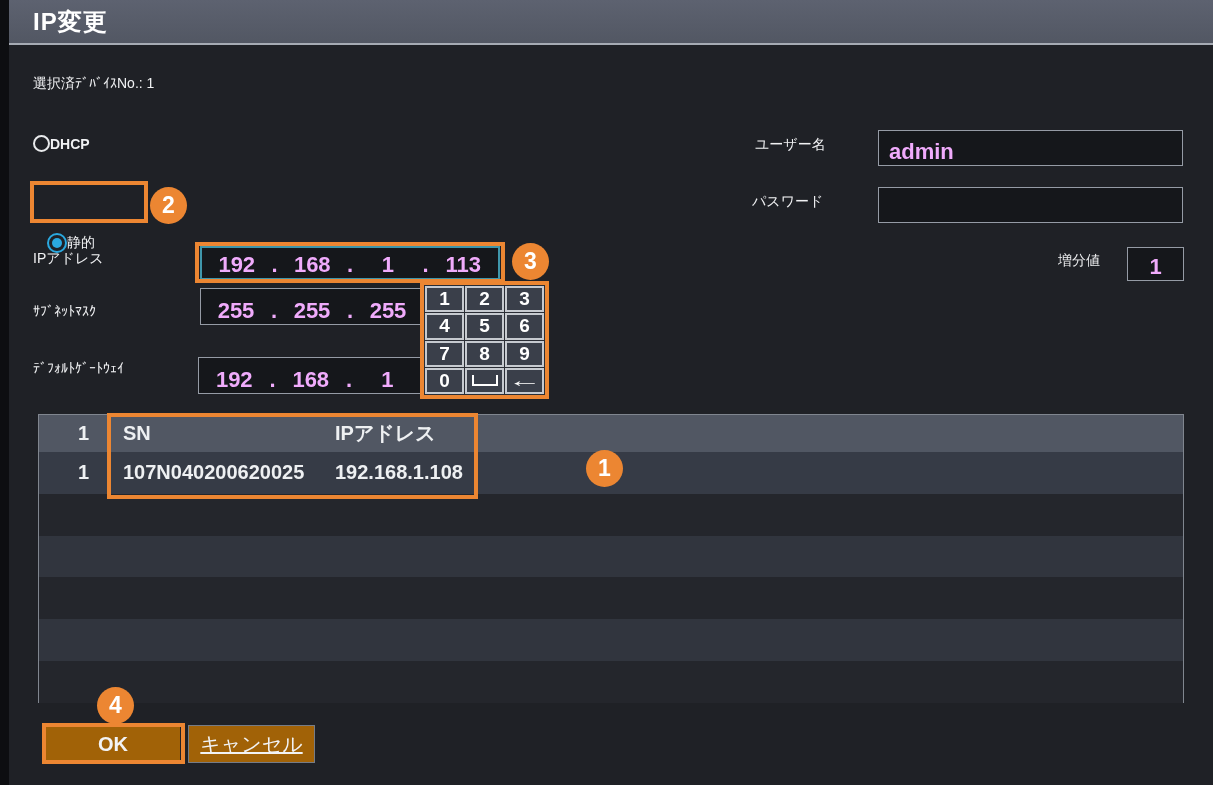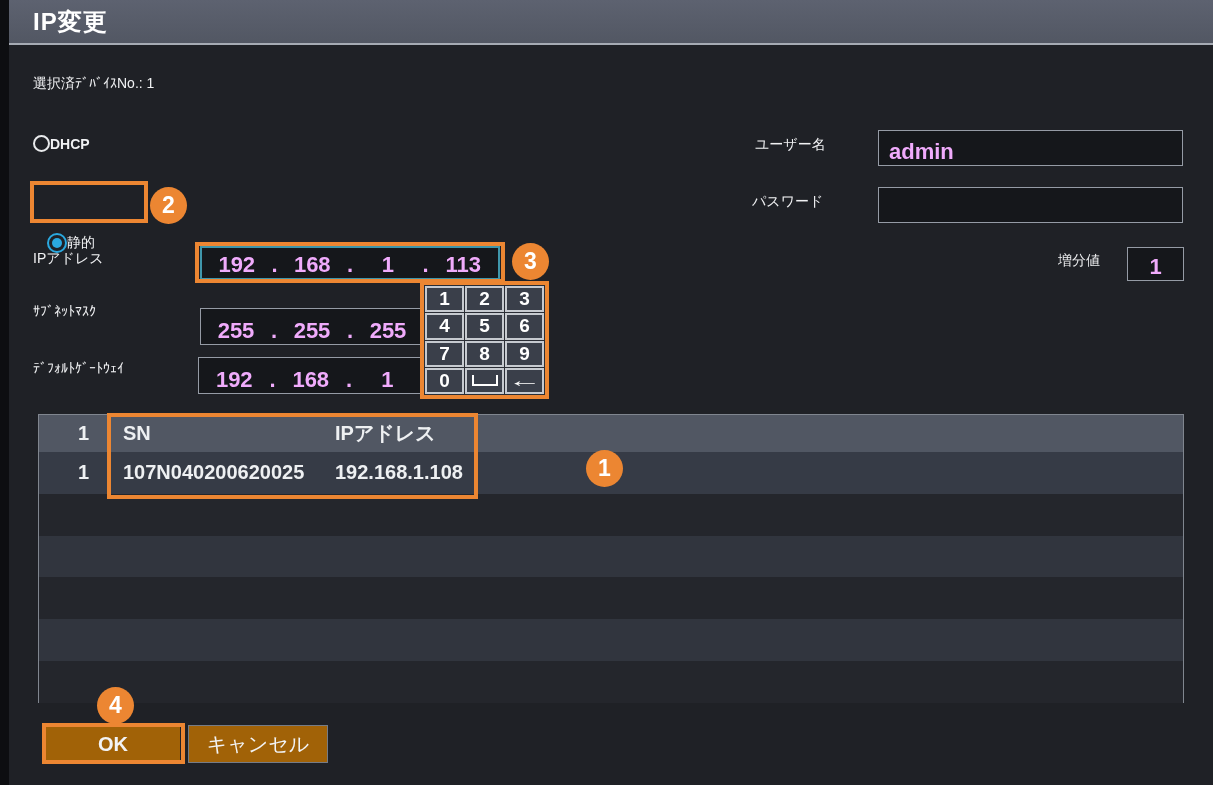--- a/index.html
+++ b/index.html
@@ -110,21 +110,21 @@
       <span class="dot">.</span>
       <span class="octet">168</span>
       <span class="dot">.</span>
       <span class="octet">1</span>
       <span class="dot">.</span>
       <span class="octet">113</span>
     </div>
   </div>
 
   <div class="label" style="left:33px;top:303px;">ｻﾌﾞﾈｯﾄﾏｽｸ</div>
-  <div class="field" style="left:200px;top:308px;width:300px;height:37px;">
+  <div class="field" style="left:200px;top:288px;width:300px;height:37px;">
     <div class="octets">
       <span class="octet">255</span>
       <span class="dot">.</span>
       <span class="octet">255</span>
       <span class="dot">.</span>
       <span class="octet">255</span>
       <span class="dot">.</span>
       <span class="octet"></span>
     </div>
   </div>
@@ -188,21 +188,21 @@
       <span class="c-ip">192.168.1.108</span>
     </div>
     <div class="t-row empty-a"></div>
     <div class="t-row empty-b"></div>
     <div class="t-row empty-a"></div>
     <div class="t-row empty-b"></div>
     <div class="t-row empty-a"></div>
   </div>
 
   <div class="btn" style="left:46px;top:727px;width:134px;height:34px;">OK</div>
-  <div class="btn cancel" style="left:188px;top:725px;width:140px;height:38px;">キャンセル</div>
+  <div class="btn cancel" style="left:188px;top:725px;width:127px;height:38px;text-decoration:underline;">キャンセル</div>
 
   <div class="ann-box" style="left:30px;top:181px;width:118px;height:42px;"></div>
   <div class="ann-box" style="left:195px;top:242px;width:310px;height:41px;"></div>
   <div class="ann-box" style="left:107px;top:413px;width:371px;height:86px;"></div>
   <div class="ann-box" style="left:42px;top:723px;width:143px;height:41px;"></div>
 
   <div class="ann-circle" style="left:586px;top:450px;">1</div>
   <div class="ann-circle" style="left:150px;top:187px;">2</div>
   <div class="ann-circle" style="left:512px;top:243px;">3</div>
   <div class="ann-circle" style="left:97px;top:687px;">4</div>

